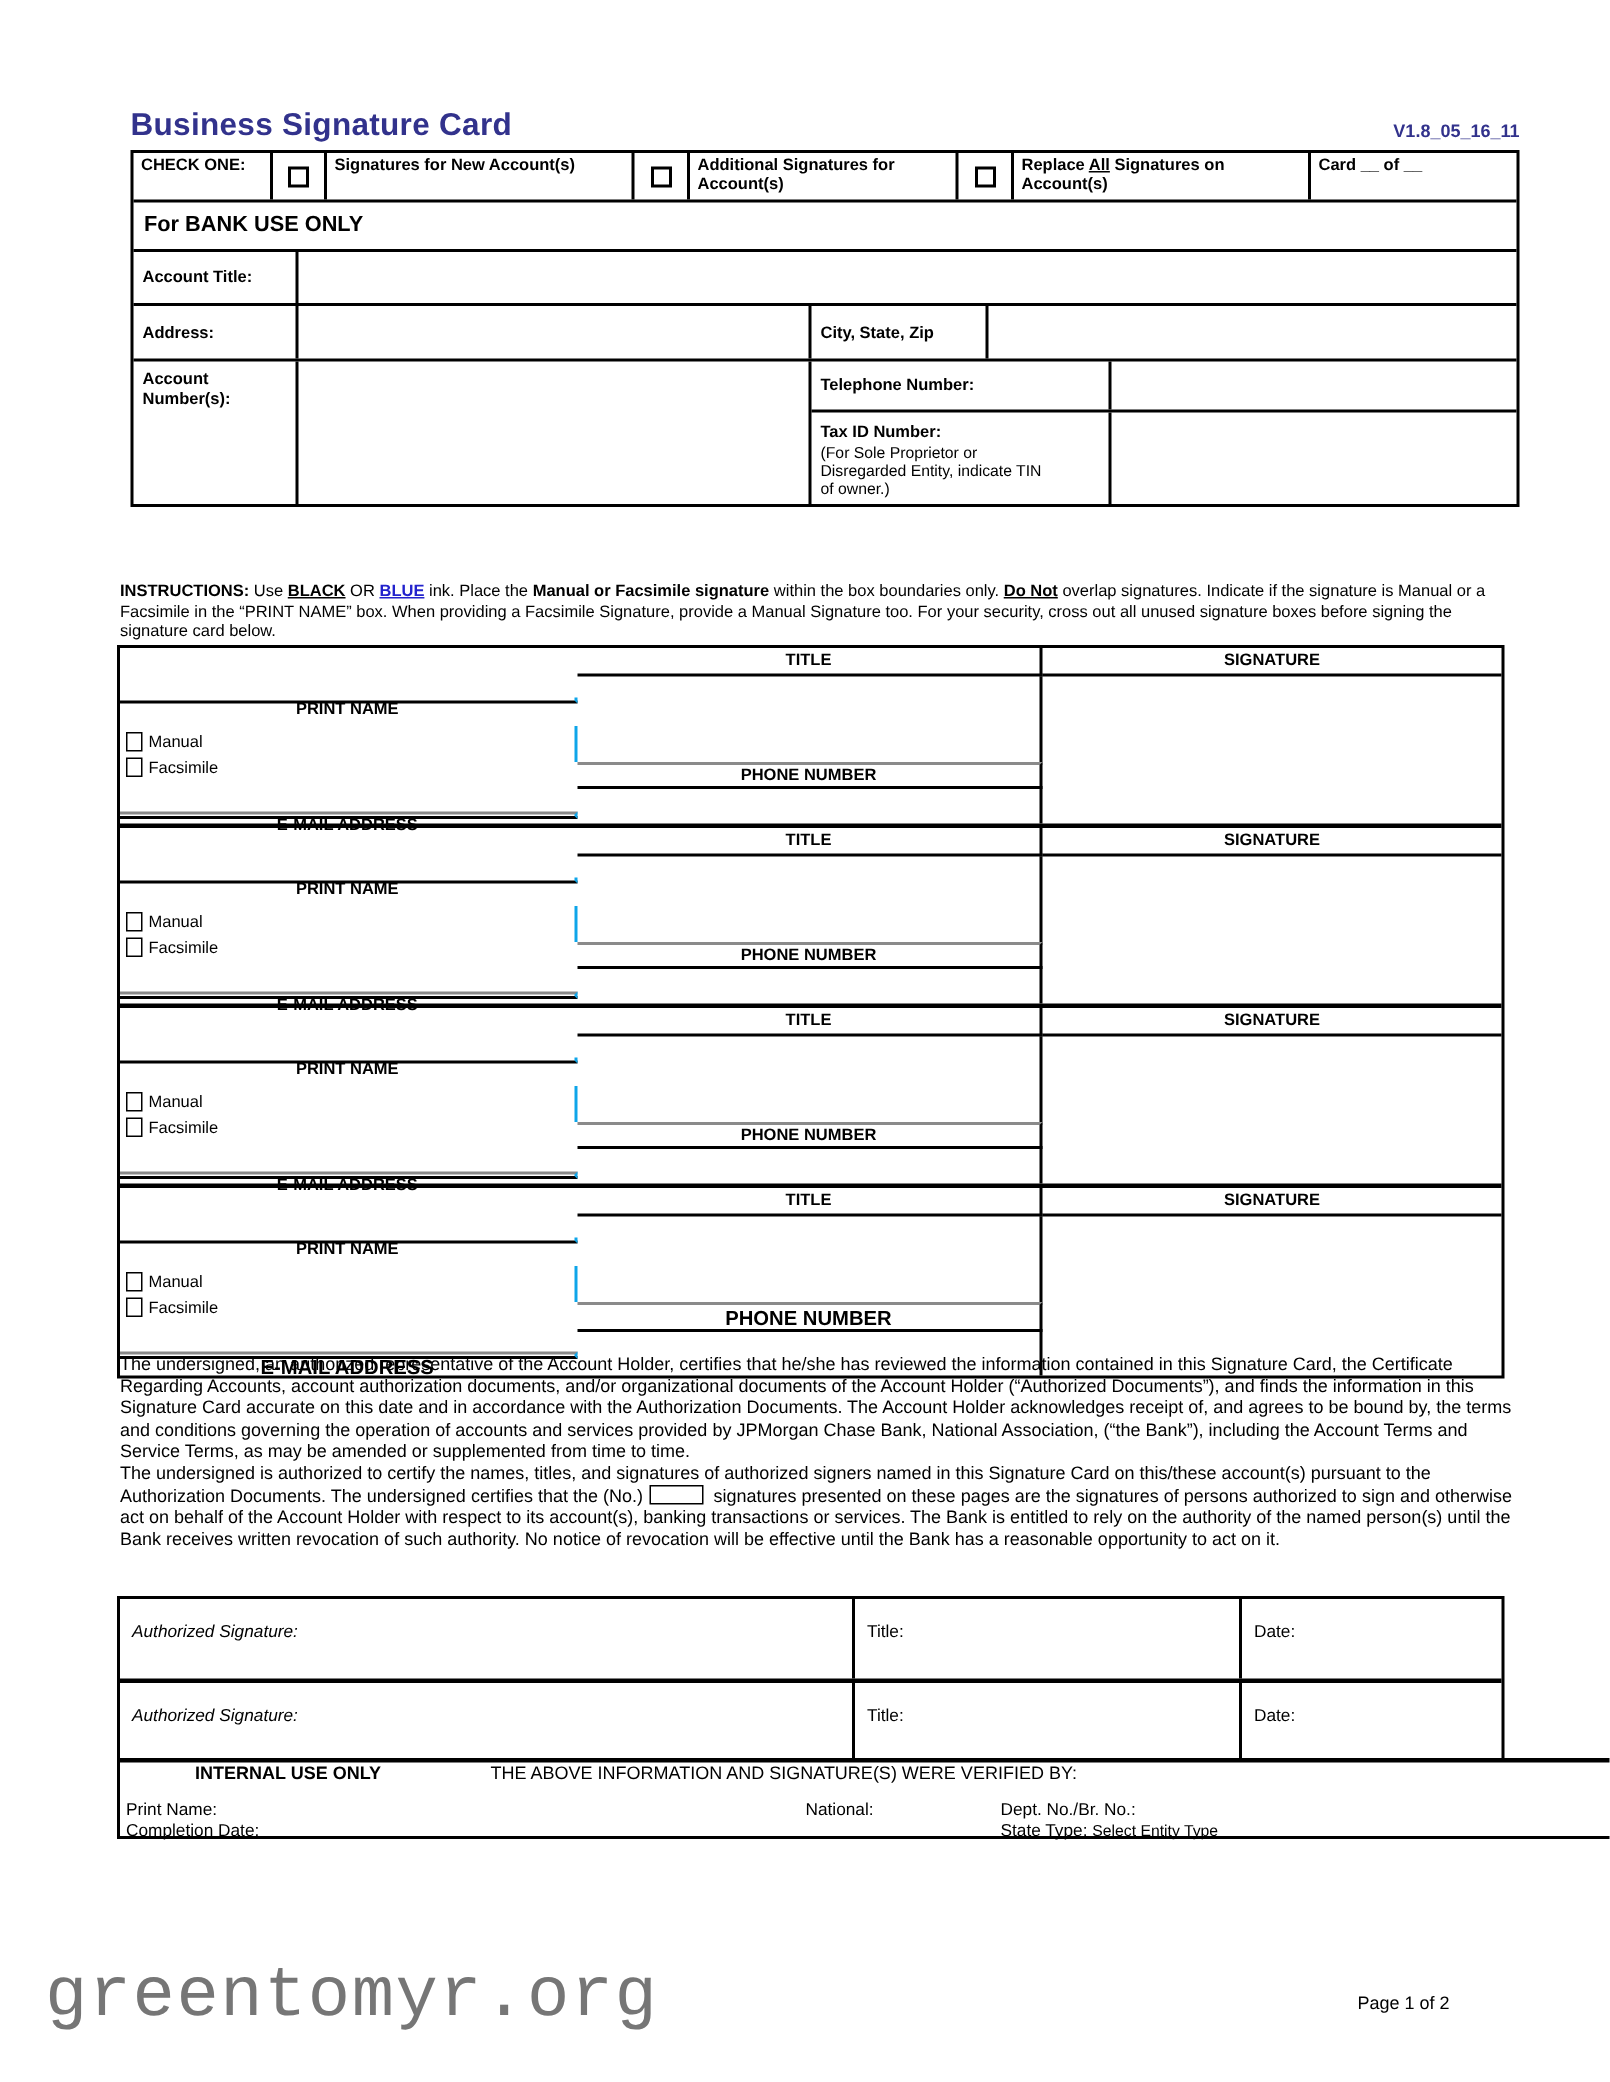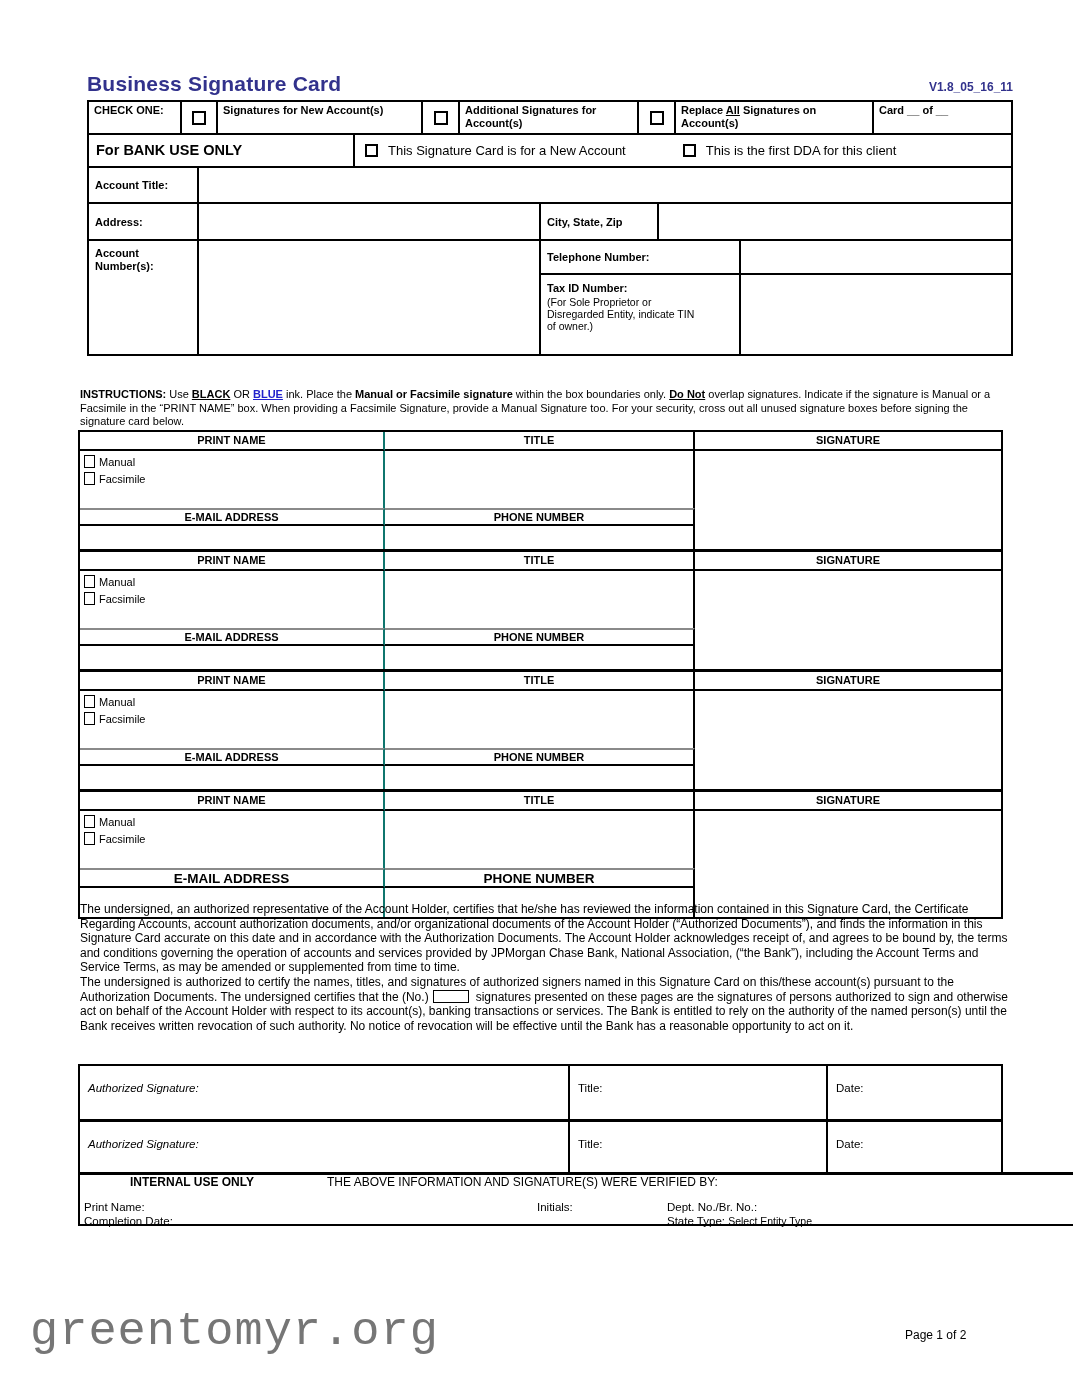--- a/index.html
+++ b/index.html
@@ -33,21 +33,21 @@
   .bankuse-opt { display:flex; align-items:center; gap:10px; }
   .row-client { height:44px; }
   .client-label { width:264px; padding:2px 4px 0 5px; }
   .client-label .b1 { font-size:11px; font-weight:bold; }
   .client-label .n1 { font-size:10px; line-height:11.5px; }
   .row-accttitle { height:36px; }
   .row-address { height:37px; }
   .smalllabel { width:108px; font-size:11px; font-weight:bold; display:flex; align-items:center; padding-left:6px; }
   .addr-val { width:342px; }
   .csz-label { width:118px; font-size:11px; font-weight:bold; display:flex; align-items:center; padding-left:6px; }
-  .row-acctnum { height:115px; }
+  .row-acctnum { height:97px; }
   .acctnum-label { width:108px; font-size:11px; font-weight:bold; padding:6px 0 0 6px; line-height:13px; display:block; }
   .acct-right { flex:1; display:flex; flex-direction:column; }
   .tel-row { height:34px; display:flex; border-bottom:2px solid #000; }
   .tax-row { flex:1; display:flex; }
   .tel-label { width:198px; font-size:11px; font-weight:bold; display:flex; align-items:center; padding-left:6px; }
   .tax-label { width:198px; padding:3px 2px 0 6px; }
   .tax-label .b1 { font-size:11px; font-weight:bold; display:inline; }
   .tax-label .n1 { font-size:10.5px; line-height:12px; }
   .vfill { flex:1; border-left:2px solid #000; }
 
@@ -56,21 +56,21 @@
   .u { text-decoration:underline; }
   .bold { font-weight:bold; }
   .blue { color:#2222cc; }
 
   
   .sigtable { left:78px; top:430px; width:925px; border:2px solid #000; }
   .sigblock { display:grid; grid-template-columns:305px 310px 1fr; grid-template-rows:19px 57px 18px 23px; border-top:3px solid #000; }
   .sigblock:first-child { border-top:none; }
   .sigblock.lg { grid-template-rows:19px 57px 20px 29px; }
   .shead { font-size:11px; font-weight:bold; text-align:center; border-bottom:2px solid #000; padding-top:2px; }
-  .shead.c1, .spn, .seh.c1, .sev { border-right:2px solid #0f766e; }
+  .shead.c1, .spn, .seh.c1, .sev { border-right:2px solid #0ea5e9;margin-top:33px; }
   .shead.c2, .sti, .seh.c2, .spv { border-right:2px solid #000; }
   .spn { grid-column:1; grid-row:2; padding:4px 0 0 4px; }
   .sti { grid-column:2; grid-row:2; }
   .ssig { grid-column:3; grid-row:2 / span 3; }
   .seh { font-size:11px; font-weight:bold; text-align:center; border-top:2px solid #8a8a8a; border-bottom:2px solid #000; grid-row:3; padding-top:1px; }
   .sigblock.lg .seh { font-size:13.5px; }
   .seh.c1 { grid-column:1; } .seh.c2 { grid-column:2; }
   .sev { grid-column:1; grid-row:4; } .spv { grid-column:2; grid-row:4; }
   .mf-line { display:flex; align-items:center; gap:4px; margin-bottom:4px; font-size:11px; }
 
@@ -121,30 +121,20 @@
     <div class="tcell lbl" style="width:179px">Additional Signatures for Account(s)</div>
     <div class="tcell ck-cell" style="width:37px">
         <span class="cb"></span>
       </div>
     <div class="tcell lbl" style="width:198px"><span>Replace </span><span class="u">All</span><span> Signatures on Account(s)</span></div>
     <div class="tcell lbl" style="flex:1">Card __ of __</div>
   </div>
 
   <div class="trow row-bankuse">
     <div class="tcell bankuse-label">For BANK USE ONLY</div>
-    <div class="tcell bankuse-opts">
-      <div class="bankuse-opt" style="margin-left:10px">
-        <span class="cb" style="width:13px;height:13px"></span>
-        <span>This Signature Card is for a New Account</span>
-      </div>
-      <div class="bankuse-opt" style="margin-left:57px">
-        <span class="cb" style="width:13px;height:13px"></span>
-        <span>This is the first DDA for this client</span>
-      </div>
-    </div>
   </div>
 
 
   <div class="trow row-accttitle">
     <div class="tcell smalllabel">Account Title:</div>
     <div class="tcell" style="flex:1"></div>
   </div>
 
   <div class="trow row-address">
     <div class="tcell smalllabel">Address:</div>
@@ -284,20 +274,20 @@
     <div class="tcell auth-sig">Authorized Signature:</div>
     <div class="tcell auth-title">Title:</div>
     <div class="tcell auth-date">Date:</div>
   </div>
 </div>
 
 <div class="internal">
   <div class="int-label">INTERNAL USE ONLY</div>
   <div class="int-verified">THE ABOVE INFORMATION AND SIGNATURE(S) WERE VERIFIED BY:</div>
   <div class="int-print">Print Name:</div>
-  <div class="int-initials">Initials:</div>
+  <div class="int-initials">National:</div>
   <div class="int-dept">Dept. No./Br. No.:</div>
   <div class="int-completion">Completion Date:</div>
   <div class="int-entity"><span>State Type:</span> <span class="val">Select Entity Type</span></div>
 </div>
 
 <div class="abs watermark">greentomyr.org</div>
 <div class="abs pagenum">Page 1 of 2</div>
 
 </body></html>

